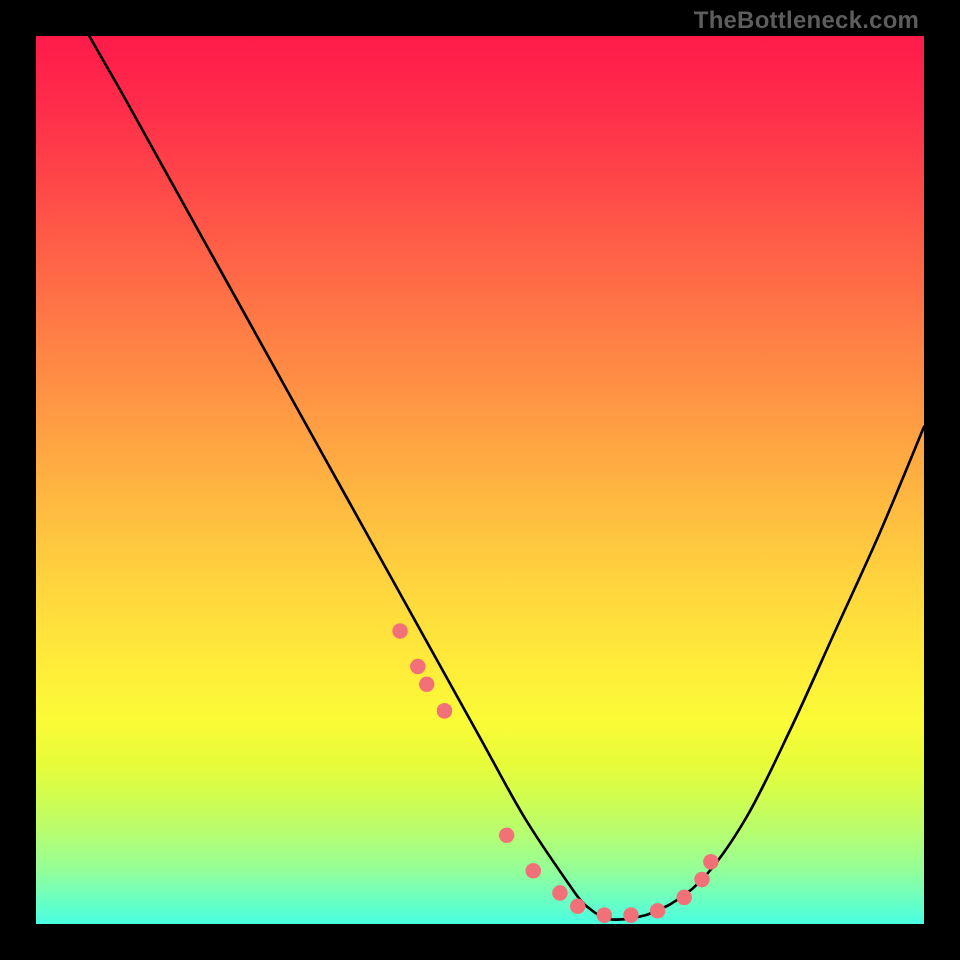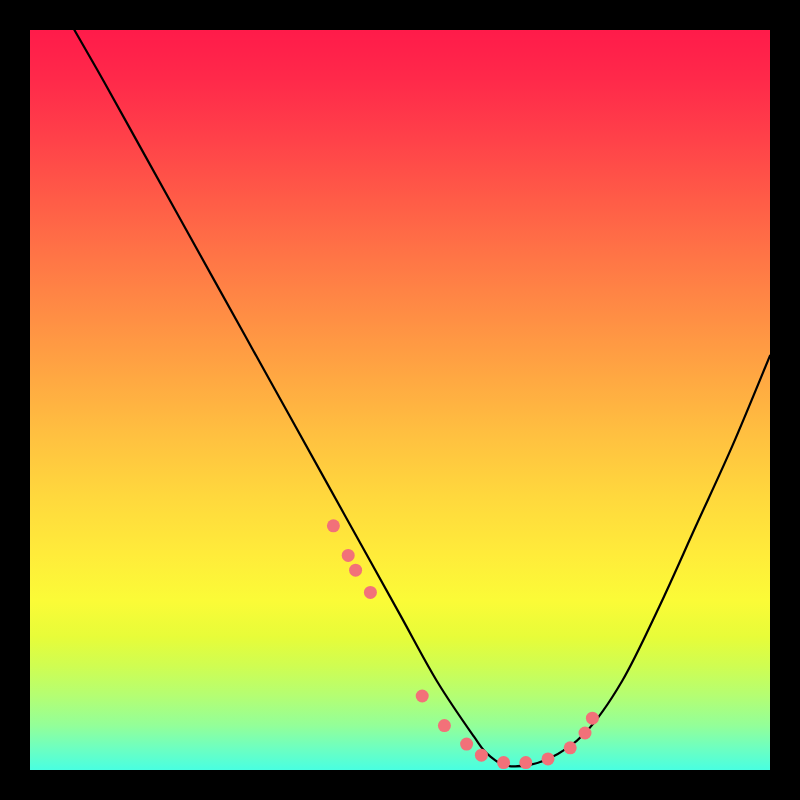--- a/index.html
+++ b/index.html
@@ -80,13 +80,14 @@
           <circle cx="451.4" cy="725.2" r="6.5" fill="#f27179"></circle>
           <circle cx="473.6" cy="732.6" r="6.5" fill="#f27179"></circle>
           <circle cx="495.8" cy="732.6" r="6.5" fill="#f27179"></circle>
           <circle cx="518" cy="728.9" r="6.5" fill="#f27179"></circle>
           <circle cx="540.1999999999999" cy="717.8" r="6.5" fill="#f27179"></circle>
           <circle cx="555" cy="703" r="6.5" fill="#f27179"></circle>
           <circle cx="562.4" cy="688.2" r="6.5" fill="#f27179"></circle>
         </g>
     </svg>
   </div>
+  <div class="watermark">TheBottleneck.com</div>
 </div>
 
 </body></html>

